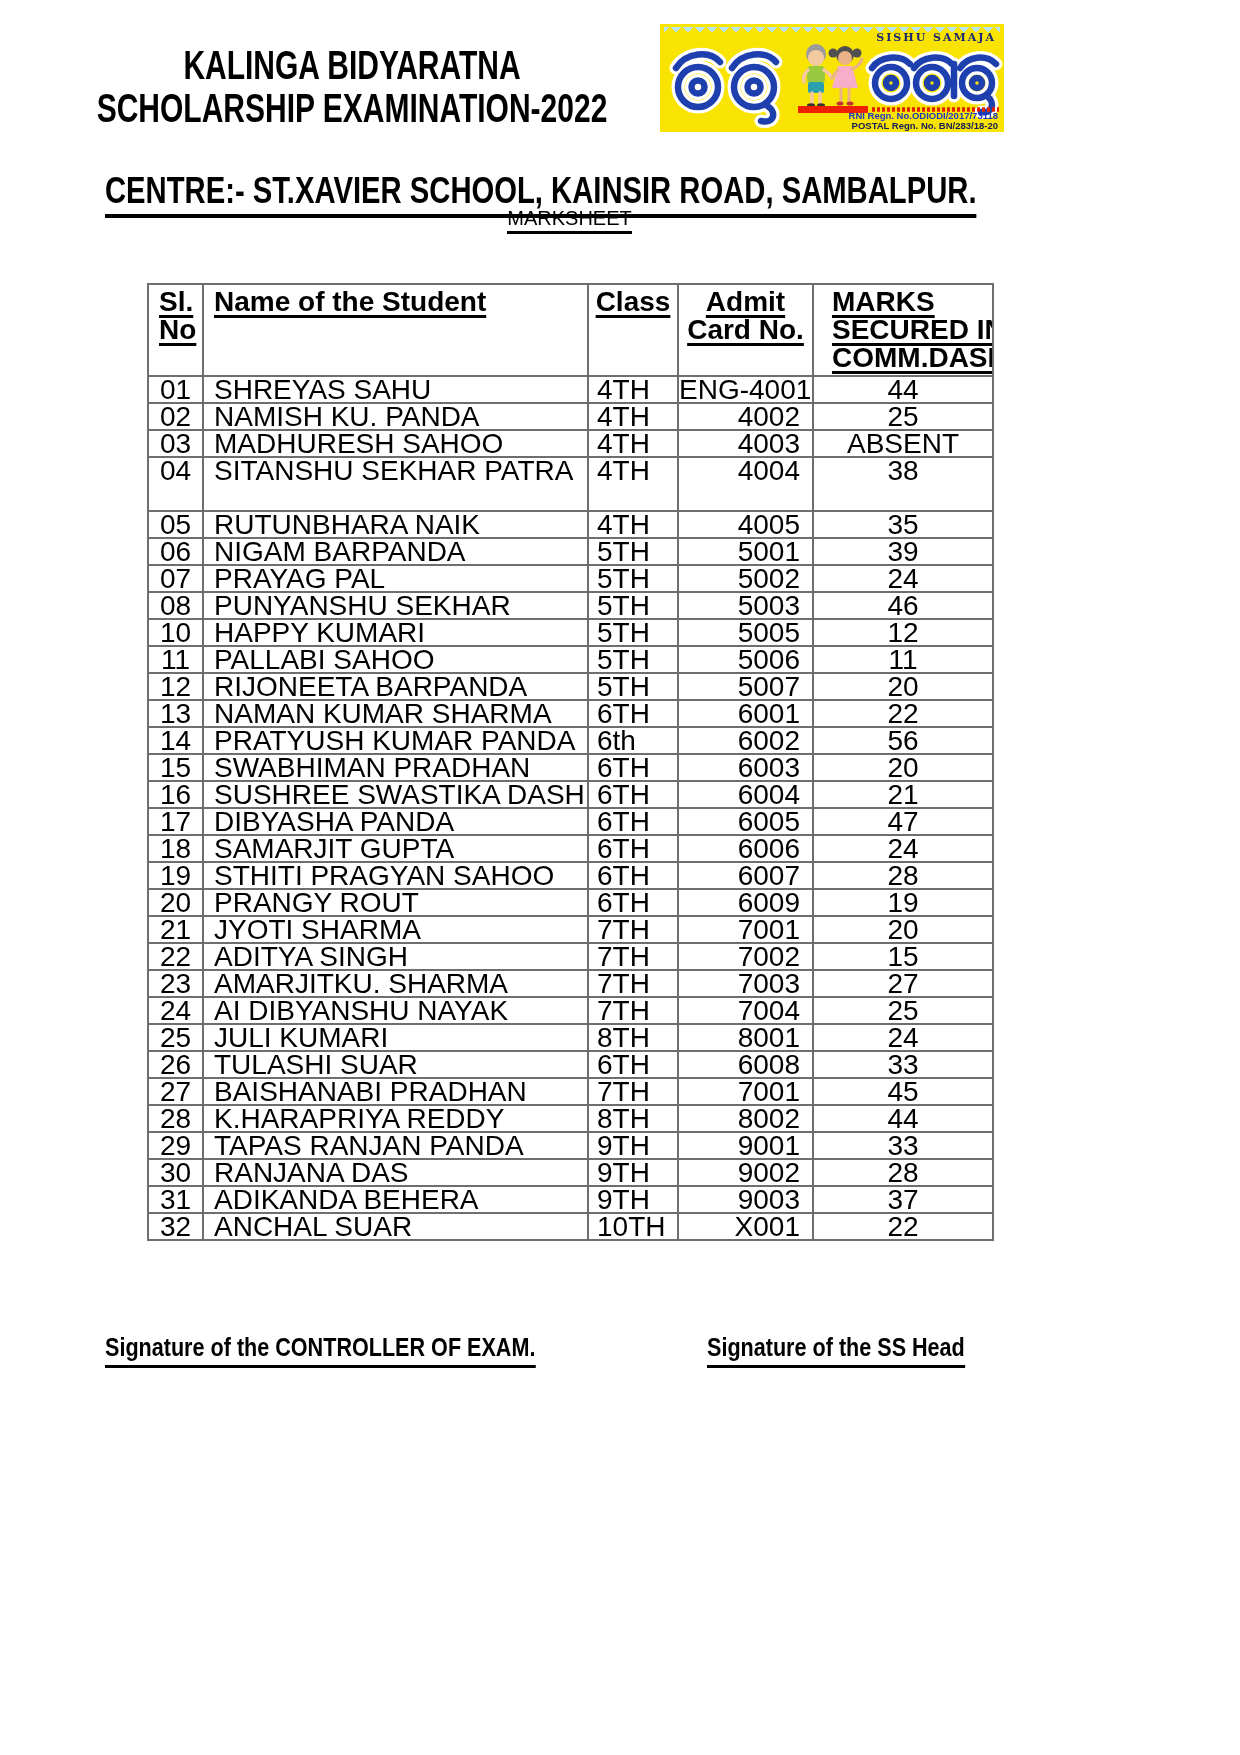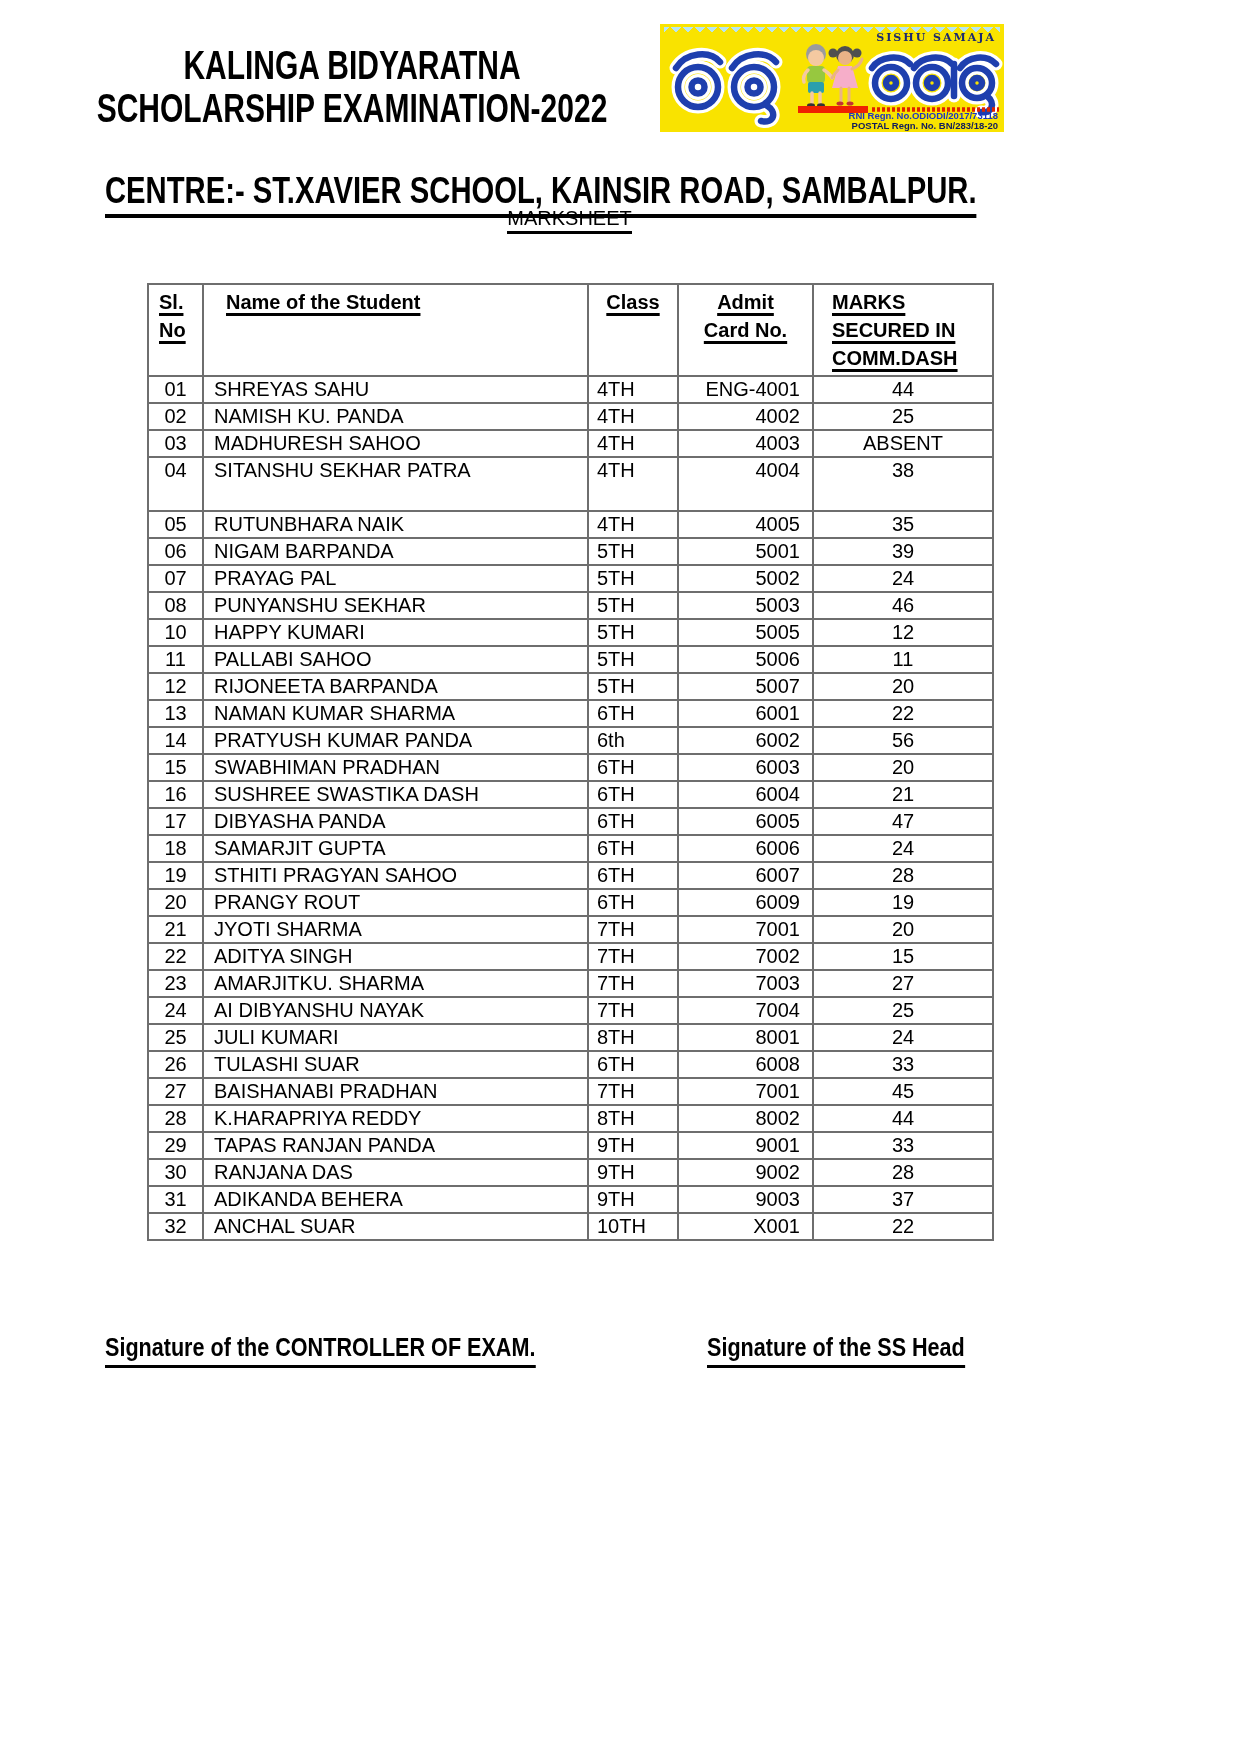--- a/index.html
+++ b/index.html
@@ -36,28 +36,28 @@
   .centre-line {
     position:absolute; top:170px; left:105px; font-size:37px; font-weight:bold;
     transform:scaleX(0.79); transform-origin:0 0; white-space:nowrap;
   }
   .centre-line .ul { border-bottom:4px solid #000; padding-bottom:2px; display:inline-block; }
   .marksheet-title { position:absolute; top:207px; left:147px; width:845px; text-align:center; font-size:20px; font-weight:normal; }
   .marksheet-title .ul2 { border-bottom:3px solid #000; padding-bottom:1px; display:inline-block; }
 
   
   .table-wrap { position:absolute; top:283px; left:147px; }
-  table.marks { border-collapse:collapse; width:845px; table-layout:fixed; font-size:20px; border:2px solid #4d4d4d; }
+  table.marks { border-collapse:collapse; width:845px; table-layout:fixed; font-size:28px; border:2px solid #4d4d4d; }
   table.marks th, table.marks td { border:2px solid #6e6e6e; overflow:hidden; white-space:nowrap; }
   col.c-sl{width:55px;} col.c-name{width:385px;} col.c-cls{width:90px;} col.c-admit{width:135px;} col.c-marks{width:180px;}
   thead tr { height:92px; }
   th { font-weight:bold; vertical-align:top; padding-top:3px; line-height:28px; }
   .u { text-decoration:underline; text-decoration-thickness:2.5px; text-underline-offset:4px; }
   .h-sl   { text-align:left; padding-left:10px; }
-  .h-name { text-align:left; padding-left:22px; }
+  .h-name { text-align:left; padding-left:10px; }
   .h-cls  { text-align:center; }
   .h-admit{ text-align:center; }
   .h-marks{ text-align:left; padding-left:18px; }
   td { height:25px; line-height:25px; padding:0; }
   tr.tall td { height:52px; vertical-align:top; }
   td.col-sl    { text-align:center; }
   td.col-name  { text-align:left;  padding-left:10px; }
   td.col-cls   { text-align:left;  padding-left:8px;  }
   td.col-admit { text-align:right; padding-right:12px;}
   td.col-marks { text-align:center; }

